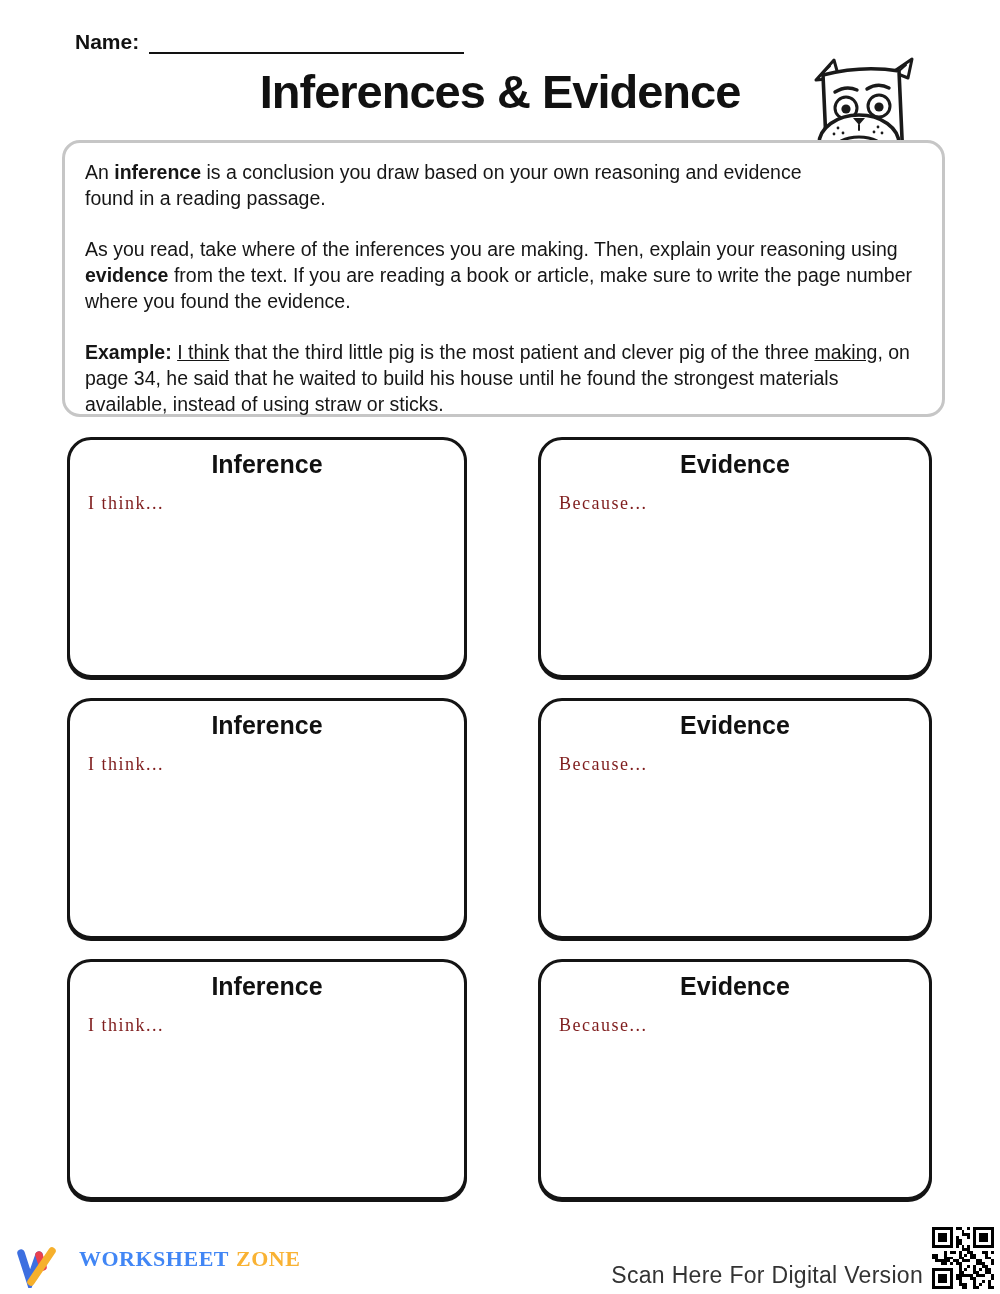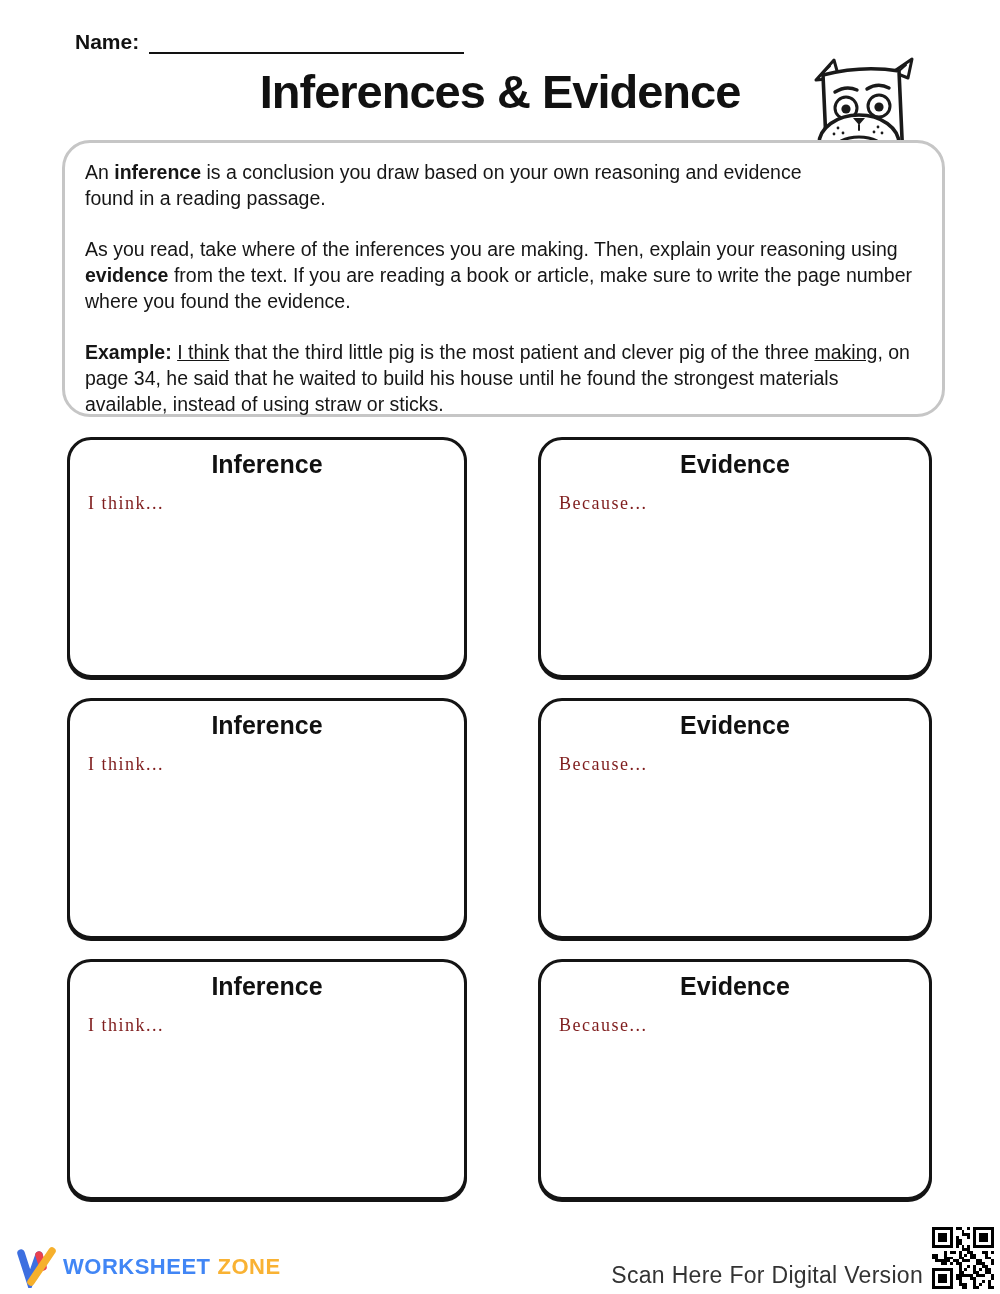--- a/index.html
+++ b/index.html
@@ -19,21 +19,21 @@
   #date-row .write-line { width:198px; }
   .page-title {
     position:absolute; top:64px; left:0; width:1000px; text-align:center;
     font-size:47px; font-weight:bold; letter-spacing:-1px; color:#111;
   }
   
   .dog { position:absolute; left:806px; top:56px; width:122px; height:176px; }
   
   .intro-box {
     position:absolute; left:62px; top:140px; width:883px; height:277px;
-    border:3px solid #c6c6c6; border-radius:28px; background:#fff;
+    border:3px solid #c6c6c6; border-radius:18px; background:#fff;
     padding:16px 20px 16px 20px; font-size:19.5px; line-height:26px; color:#161616;
   }
   .intro-box p { margin-bottom:25px; }
   .intro-box .p1 { max-width:732px; }
   .bold { font-weight:bold; }
   .uline { text-decoration:underline; }
   
   .boxes-grid {
     position:absolute; left:67px; top:437px; width:865px;
     display:grid; grid-template-columns:400px 394px; column-gap:71px; row-gap:20px;
@@ -43,21 +43,21 @@
     border:3.5px solid #141414; border-radius:24px;
     box-shadow:0 2px 0 0 #141414;
     padding-top:10px;
   }
   .answer-heading { text-align:center; font-size:25px; font-weight:bold; color:#111; }
   .answer-prompt {
     margin:14px 0 0 18px; font-family:Liberation Serif, serif;
     font-size:18px; font-weight:300; color:#7f1d1d; letter-spacing:1.5px;
   }
   
-  .brand { position:absolute; left:16px; top:1246px; display:flex; align-items:center; gap:3px; }
+  .brand { position:absolute; left:16px; top:1246px; display:flex; gap:19px;font-family:Liberation Serif, serif; }
   .brand-text { font-size:22px; font-weight:bold; letter-spacing:0.5px; display:flex; gap:7px; }
   .scan-label {
     position:absolute; top:1262px; right:77px;
     font-size:23px; color:#333; letter-spacing:0.3px;
   }
   .qr { position:absolute; right:6px; top:1227px; width:62px; height:62px; }
 </style>
 </head>
 <body>
 

